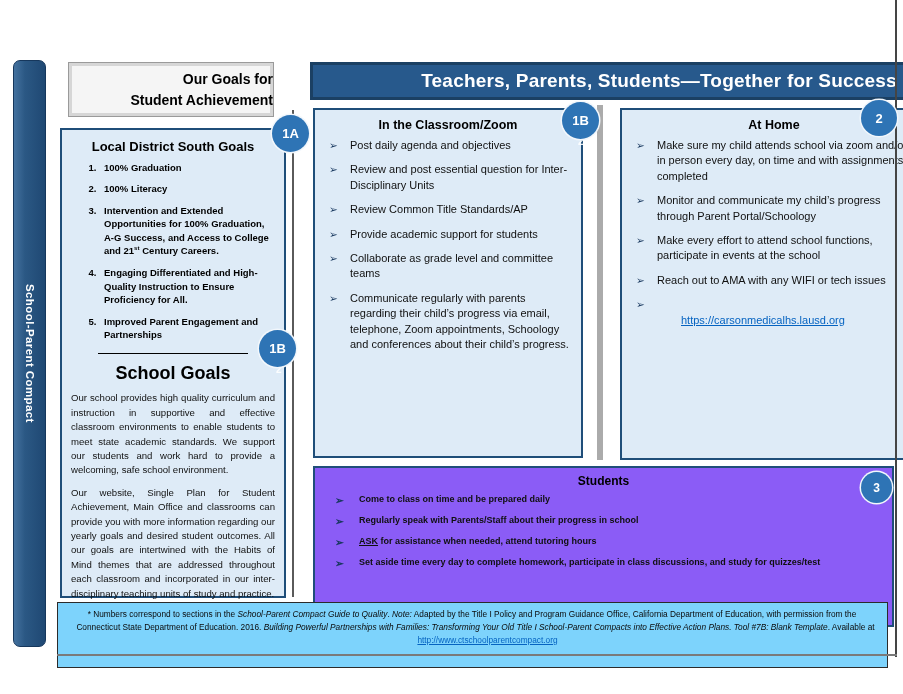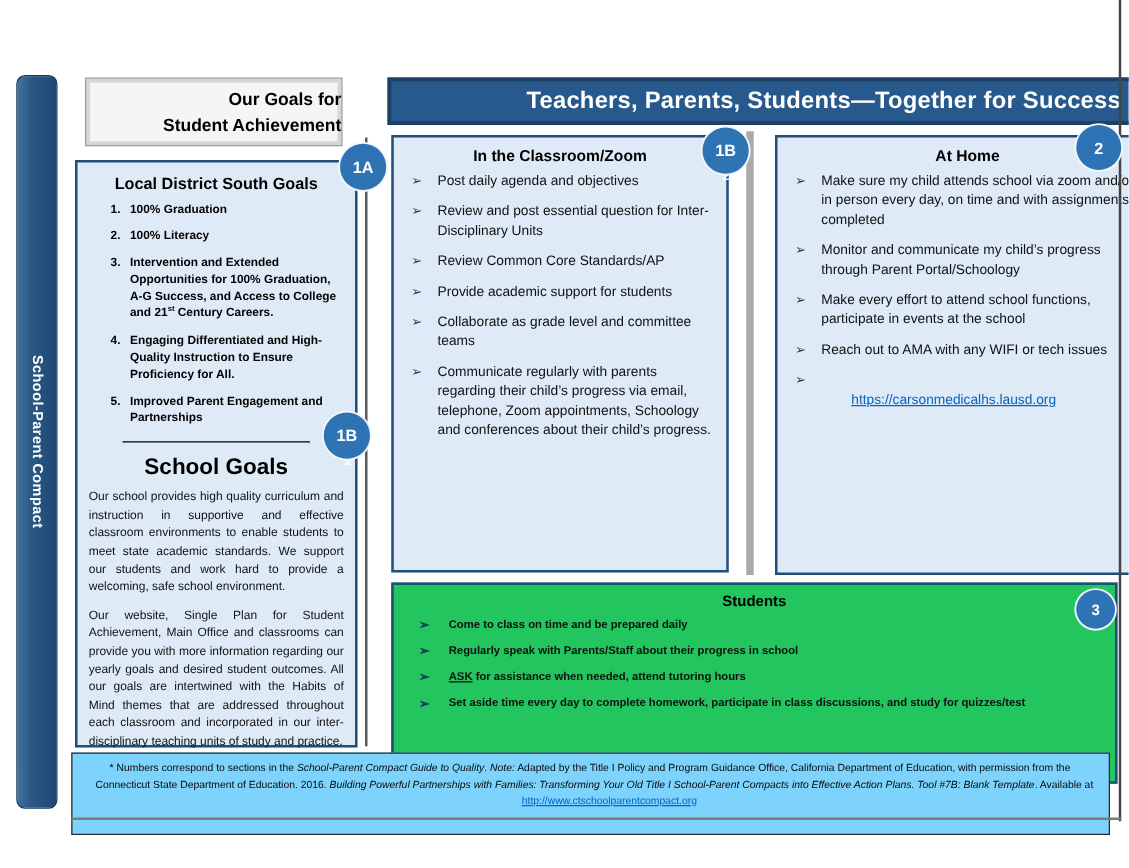--- a/index.html
+++ b/index.html
@@ -29,21 +29,21 @@
   .banner { position:absolute; left:310px; top:62px; width:698px; height:38px;
     background:#27598c; border:3px solid #1b4063;
     display:flex; align-items:center; justify-content:center; }
   .banner span { color:#fff; font-weight:bold; font-size:19px; letter-spacing:.2px; }
 
   
   .panel { position:absolute; background:#deebf7; border:2px solid #1f4e79; }
   .panel-left   { left:60px;  top:128px; width:226px; height:470px; }
   .panel-class  { left:313px; top:108px; width:270px; height:350px; }
   .panel-home   { left:620px; top:108px; width:308px; height:352px; }
-  .panel-students { left:313px; top:466px; width:581px; height:161px; background:#22c55e; border-width:2.5px; }
+  .panel-students { left:313px; top:466px; width:581px; height:161px; background:#8b5cf6; border-width:2.5px; }
 
   .panel h3 { text-align:center; font-weight:bold; color:#000; }
   .panel-left h3.big { font-size:13px; margin:9px 6px 7px; }
   .panel-left h3.small { font-size:18px; margin:2px 6px 7px; }
   .panel-class h3, .panel-home h3 { font-size:12.5px; margin:8px 8px 6px; }
   .panel-students h3 { font-size:12px; margin:6px 8px 5px; }
 
   
   ol.numbered { list-style:decimal; font-size:9.5px; font-weight:bold; line-height:1.42;
     margin:0 10px 0 0; padding-left:37px; }
@@ -123,21 +123,21 @@
   </div>
 
   <div class="vdiv-thin"></div>
   <div class="vdiv-thick"></div>
 
   <div class="panel panel-class">
     <h3>In the Classroom/Zoom</h3>
     <ul class="arrows">
         <li>Post daily agenda and objectives</li>
         <li>Review and post essential question for Inter-Disciplinary Units</li>
-        <li>Review Common Core Standards/AP</li>
+        <li>Review Common Title Standards/AP</li>
         <li>Provide academic support for students</li>
         <li>Collaborate as grade level and committee teams</li>
         <li>Communicate regularly with parents regarding their child’s progress via email, telephone, Zoom appointments, Schoology and conferences about their child’s progress.</li>
       </ul>
   </div>
 
   <div class="panel panel-home">
     <h3>At Home</h3>
     <ul class="arrows">
         <li>Make sure my child attends school via zoom and/or in person every day, on time and with assignments completed</li>

